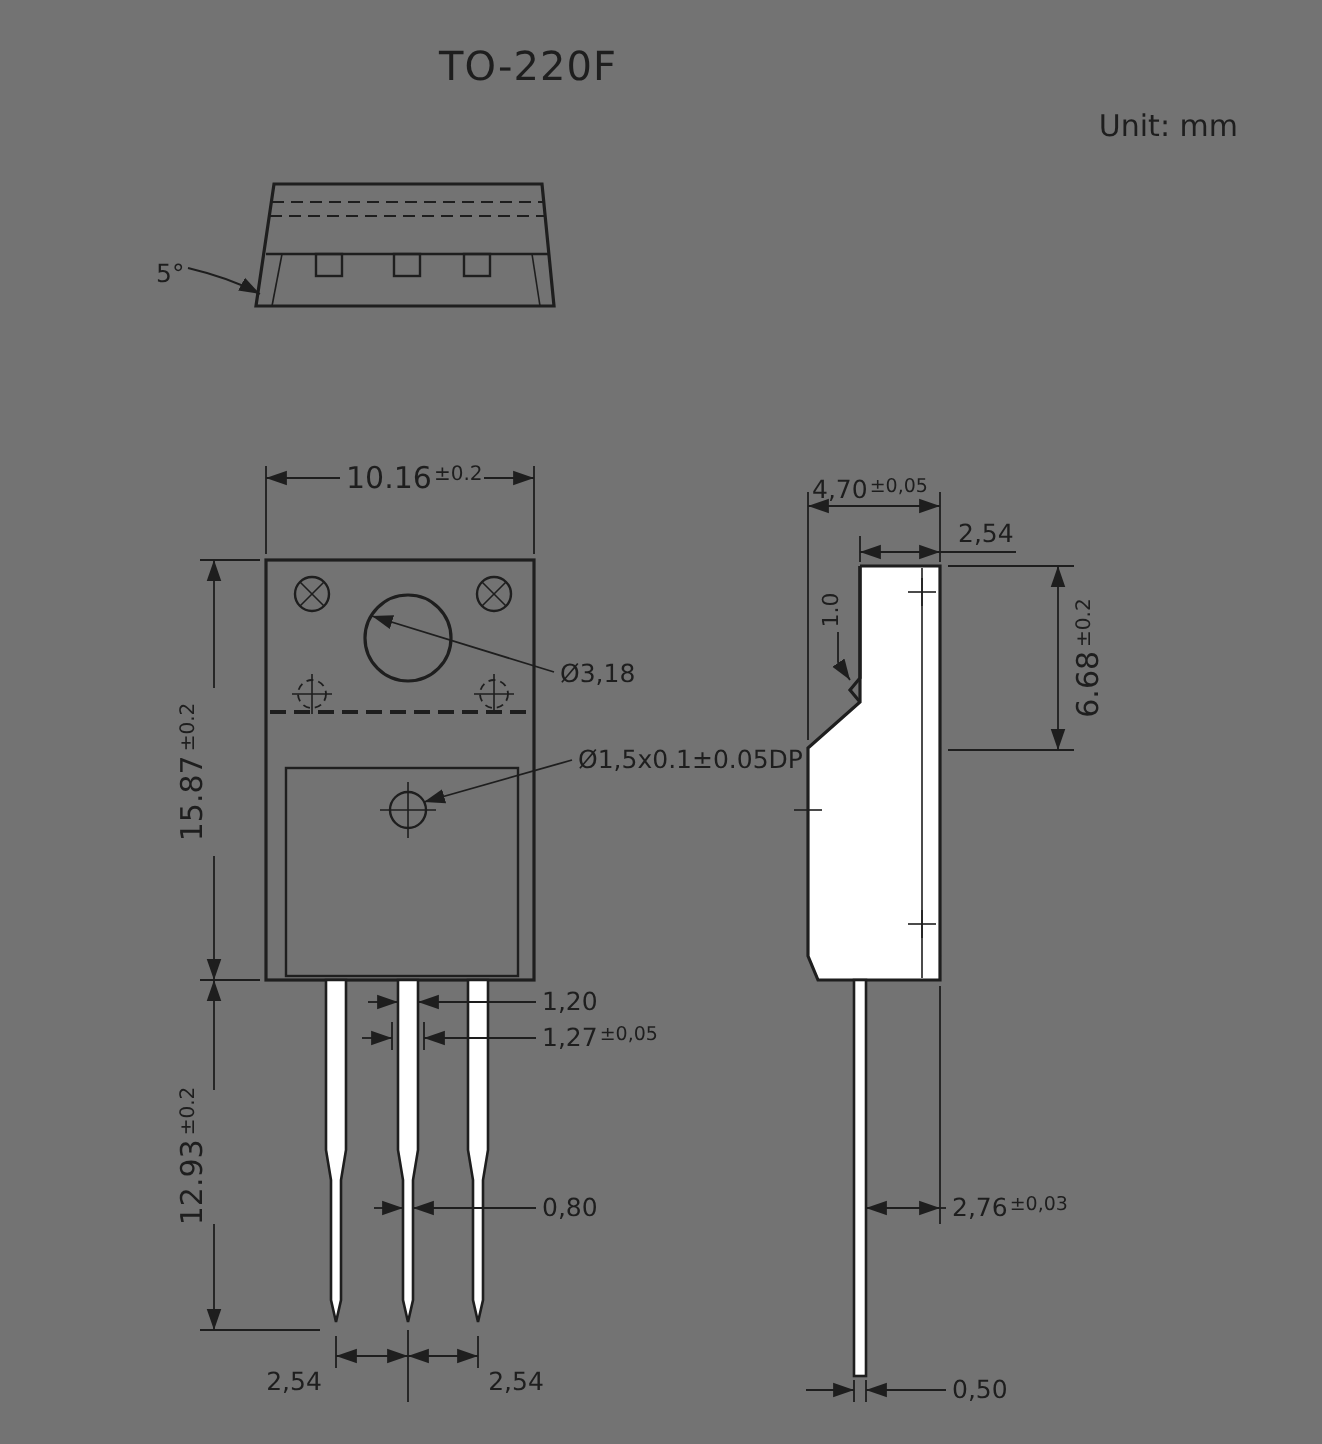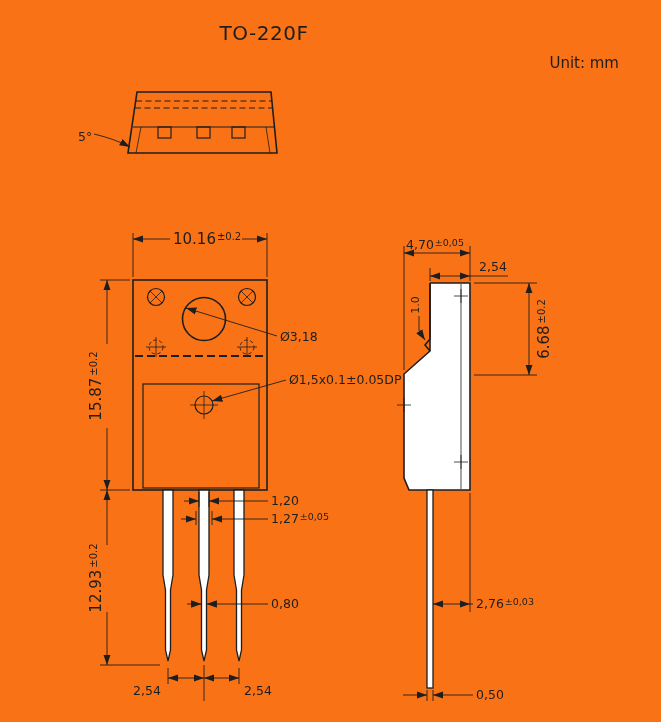--- a/index.html
+++ b/index.html
@@ -1,16 +1,16 @@
 <!DOCTYPE html>
 <html><head>
 <meta charset="utf-8">
 <style>
   html,body{margin:0;padding:0;background:#ffffff;}
-  .page{position:relative;width:661px;height:722px;background:#f97316;overflow:hidden;}
+  .page{position:relative;width:661px;height:722px;background:#737373;overflow:hidden;}
   svg{display:block;}
   text,tspan{fill:#1e1e1e;font-family:"DejaVu Sans",sans-serif;}
   .t20{font-size:20px;letter-spacing:.5px;}
   .t15{font-size:15px;}
   .t13{font-size:12.5px;}
   .t11{font-size:11px;}
   .t10{font-size:10px;}
   .t95{font-size:9.5px;}
   .outline{fill:none;stroke:#1e1e1e;stroke-width:1.6;}
   .outlineW{fill:#ffffff;stroke:#1e1e1e;stroke-width:1.6;}

